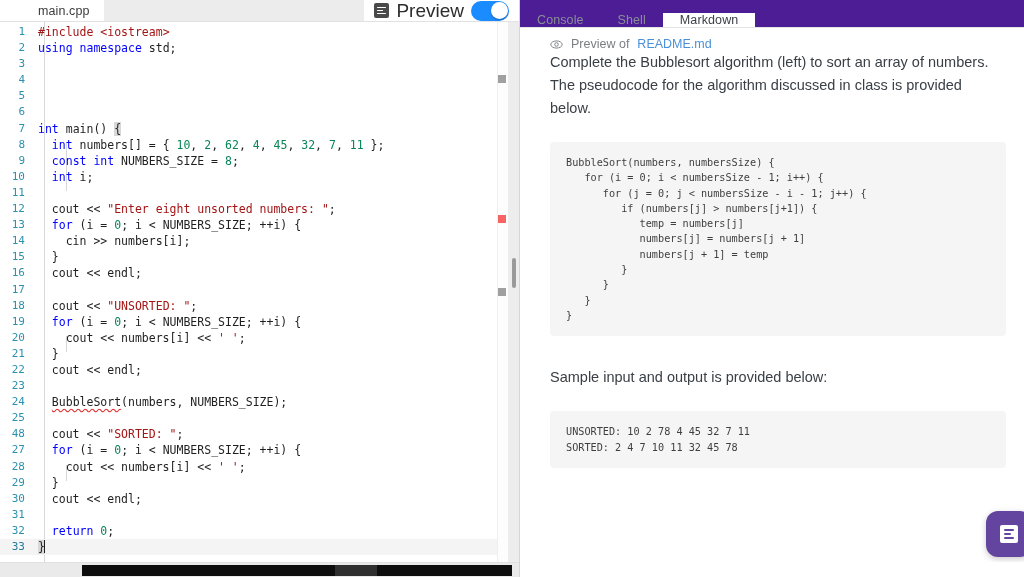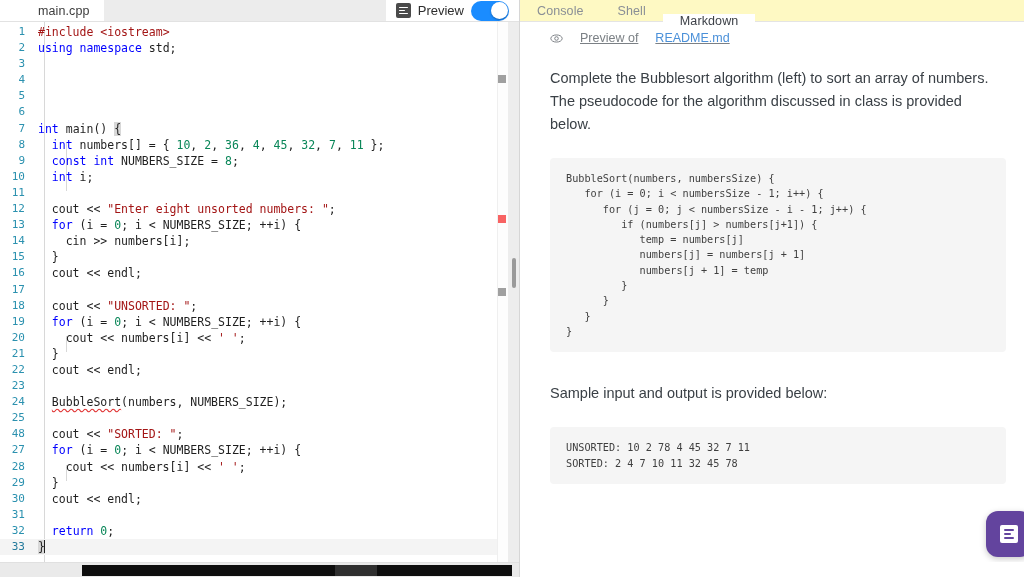--- a/index.html
+++ b/index.html
@@ -43,21 +43,21 @@
     width: 15px; height: 15px; border-radius: 2px;
     background: #4a4a4a;
     display: flex; flex-direction: column; justify-content: center;
     align-items: flex-start; padding: 3px 3px;
     gap: 1.6px;
   }
   .fmt-icon i { display: block; height: 1.6px; background: #fff; border-radius: 1px; }
   .fmt-icon i:nth-child(1) { width: 9px; }
   .fmt-icon i:nth-child(2) { width: 6px; }
   .fmt-icon i:nth-child(3) { width: 9px; }
-  .preview-label { font-size: 13px; color: #2d2d2d; }
+  .preview-label { font-size: 19px; color: #2d2d2d; }
   .toggle {
     width: 38px; height: 20px; border-radius: 11px;
     background: #1a8cff; position: relative; flex: 0 0 auto;
   }
   .toggle .knob {
     position: absolute; top: 1.5px; right: 1.5px;
     width: 17px; height: 17px; border-radius: 50%;
     background: #fff; box-shadow: 0 1px 2px rgba(0,0,0,.3);
   }
 
@@ -145,49 +145,48 @@
   .hscroll .thumb.s3 { background: #0d0d0d; }
 
   
   .preview-pane {
     position: relative;
     width: 504px; height: 577px;
     background: #ffffff;
     display: flex; flex-direction: column;
   }
   .panel-tabbar {
-    height: 22px; min-height: 22px;
-    background: #fef9c3;
-    display: flex; align-items: center;
+    height: 28px; min-height: 22px;
+    background: #4c1d95;
+    display: flex; align-items: flex-end;
     border-bottom: 1px solid #e4e4e4;
   }
   .ptab {
     display: flex; align-items: center;
     padding: 0 17px;
     font-size: 12.5px; color: #8a8f96;
     letter-spacing: .1px;
   }
   .ptab.active { background: #ffffff; color: #3d4148; margin-top: 20px; }
   .panel-body {
     position: relative;
     flex: 1; overflow: hidden;
     padding: 0 18px 0 30px;
   }
   .preview-of {
-    display: flex; align-items: center; gap: 17px;
-    margin-top: 9px; font-size: 12.5px; color: #7b8085; text-decoration: underline;
+    display: flex; align-items: center; gap: 8px;
+    margin-top: 9px; font-size: 12.5px; color: #7b8085;
   }
   .eye {
     width: 13px; height: 13px; flex: 0 0 auto;
     display: inline-flex; align-items: center; justify-content: center;
   }
   .eye svg { display: block; }
   .link { color: #4a90d9; }
   .md-para {
-    margin-top: 22px;
     font-size: 14.5px; line-height: 23px;
     color: #3a4046;
     max-width: 440px;
   }
   .md-code {
     margin-top: 22px;
     background: #f5f5f5;
     border-radius: 4px;
     padding: 13px 16px;
     font-family: "DejaVu Sans Mono", monospace;
@@ -254,21 +253,21 @@
       <div class="guide g2" style="top:314px;height:16px;"></div>
       <div class="guide g2" style="top:443px;height:16px;"></div>
 
       <div class="code-line"><span class="ln">1</span><span class="ctext"><span class="pre">#include</span> <span class="hdr">&lt;iostream&gt;</span></span></div>
       <div class="code-line"><span class="ln">2</span><span class="ctext"><span class="kw">using namespace</span> std;</span></div>
       <div class="code-line"><span class="ln">3</span><span class="ctext"></span></div>
       <div class="code-line"><span class="ln">4</span></div>
       <div class="code-line"><span class="ln">5</span><span class="ctext"></span></div>
       <div class="code-line"><span class="ln">6</span><span class="ctext"></span></div>
       <div class="code-line"><span class="ln">7</span><span class="ctext"><span class="kw">int</span> main() <span class="brace-hl">{</span></span></div>
-      <div class="code-line"><span class="ln">8</span><span class="ctext">  <span class="kw">int</span> numbers[] = { <span class="num">10</span>, <span class="num">2</span>, <span class="num">36</span>, <span class="num">4</span>, <span class="num">45</span>, <span class="num">32</span>, <span class="num">7</span>, <span class="num">11</span> };</span></div>
+      <div class="code-line"><span class="ln">8</span><span class="ctext">  <span class="kw">int</span> numbers[] = { <span class="num">10</span>, <span class="num">2</span>, <span class="num">62</span>, <span class="num">4</span>, <span class="num">45</span>, <span class="num">32</span>, <span class="num">7</span>, <span class="num">11</span> };</span></div>
       <div class="code-line"><span class="ln">9</span><span class="ctext">  <span class="kw">const int</span> NUMBERS_SIZE = <span class="num">8</span>;</span></div>
       <div class="code-line"><span class="ln">10</span><span class="ctext">  <span class="kw">int</span> i;</span></div>
       <div class="code-line"><span class="ln">11</span><span class="ctext"></span></div>
       <div class="code-line"><span class="ln">12</span><span class="ctext">  cout &lt;&lt; <span class="str">"Enter eight unsorted numbers: "</span>;</span></div>
       <div class="code-line"><span class="ln">13</span><span class="ctext">  <span class="kw">for</span> (i = <span class="num">0</span>; i &lt; NUMBERS_SIZE; ++i) {</span></div>
       <div class="code-line"><span class="ln">14</span><span class="ctext">    cin &gt;&gt; numbers[i];</span></div>
       <div class="code-line"><span class="ln">15</span><span class="ctext">  }</span></div>
       <div class="code-line"><span class="ln">16</span><span class="ctext">  cout &lt;&lt; endl;</span></div>
       <div class="code-line"><span class="ln">17</span><span class="ctext"></span></div>
       <div class="code-line"><span class="ln">18</span><span class="ctext">  cout &lt;&lt; <span class="str">"UNSORTED: "</span>;</span></div>

